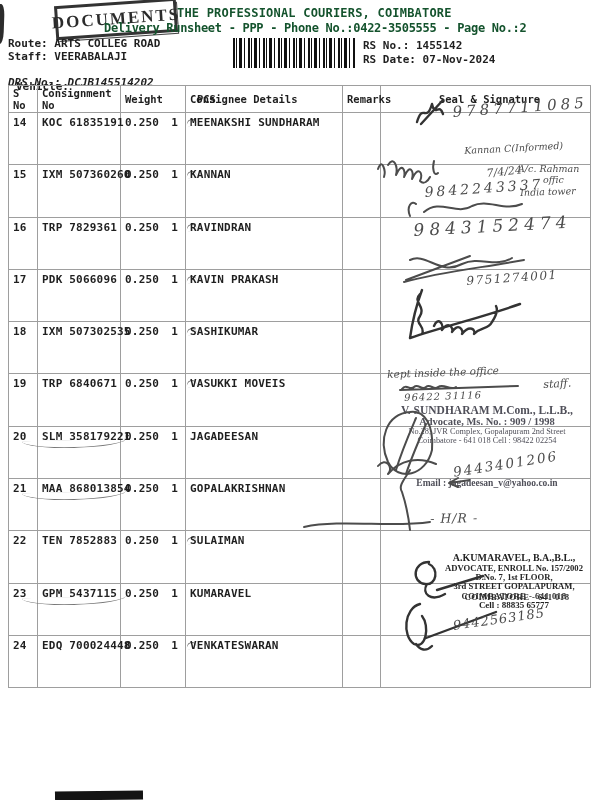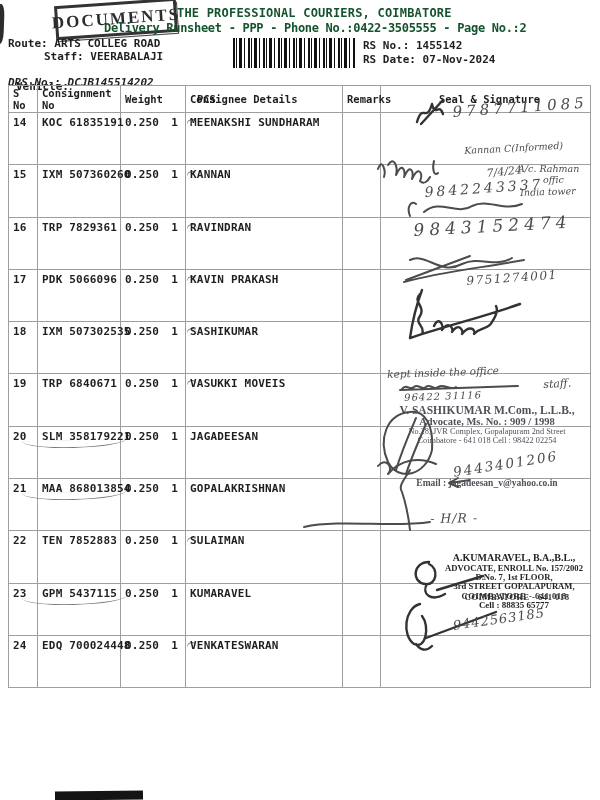--- a/index.html
+++ b/index.html
@@ -9,21 +9,21 @@
   .print{color:#14532d;font-weight:700;}
   
   #doc-stamp{left:55px;top:2px;width:116px;height:28px;border:3px solid #242424;
     transform:rotate(-4deg);display:flex;align-items:center;justify-content:center;
     font-family:"Liberation Serif", serif;font-weight:700;font-size:17px;letter-spacing:2px;
     color:#1c1c1c;opacity:.93;box-shadow:1px 2px 0 -1px #fff,2px 3px 0 -1px #3a3a3a;}
   #title{left:177px;top:6px;font-size:12px;font-weight:700;letter-spacing:.2px;white-space:nowrap;}
   #subtitle{left:104px;top:21px;font-size:12px;font-weight:700;letter-spacing:-.3px;white-space:nowrap;}
   .hline{font-size:11px;font-weight:700;white-space:nowrap;}
   #route{left:8px;top:37px;font-weight:600;}
-  #staff{left:8px;top:50px;margin-left:36px;}
+  #staff{left:8px;top:50px;}
   #drs{left:8px;top:76px;font-style:italic;}
   #vehicle{left:16px;top:80px;font-weight:600;}
   #barcode{left:233px;top:38px;width:122px;height:30px;
     background:repeating-linear-gradient(90deg,#101010 0 2px,#fff 2px 3px,#101010 3px 4px,#fff 4px 6px,#101010 6px 9px,#fff 9px 11px,#101010 11px 12px,#fff 12px 15px);}
   #rsno{left:363px;top:39px;font-weight:600;}
   #rsdate{left:363px;top:53px;font-weight:600;}
   
   #tbl{left:8px;top:85px;width:582px;border-collapse:collapse;table-layout:fixed;}
   #tbl th,#tbl td{border:1px solid #9e9e9e;vertical-align:top;overflow:visible;position:relative;
     font-family:"DejaVu Sans Mono", monospace;}
@@ -220,21 +220,21 @@
   </svg>
 
   <span class="hw" style="left:387px;top:368px;font-size:10.5px;transform:rotate(-2deg)">kept inside the office</span>
   <svg class="scrawl" style="left:398px;top:381px" width="140" height="14" viewBox="0 0 140 14">
     <path d="M4,8 C8,2 12,10 16,6 C20,2 24,10 28,6 C32,2 36,10 40,6 C46,2 52,10 58,6 M2,9 L120,5"></path>
   </svg>
   <span class="hw" style="left:543px;top:378px;font-size:11px;transform:rotate(-3deg)">staff.</span>
   <span class="hw" style="left:404px;top:392px;font-size:10px;letter-spacing:1px;transform:rotate(-2deg)">96422 31116</span>
 
   <div class="stampbox" id="jag-stamp">
-    <div class="l1">V. SASHIKUMAR M.Com., L.L.B.,</div>
+    <div class="l1">V. SUNDHARAM M.Com., L.L.B.,</div>
     <div class="l2">Advocate, Ms. No. : 909 / 1998</div>
     <div class="l3">No.28, JVR Complex, Gopalapuram 2nd Street</div>
     <div class="l4">Coimbatore - 641 018 Cell : 98422 02254</div>
     <div class="l5">Email : jagadeesan_v@yahoo.co.in</div>
   </div>
   <svg class="scrawl" style="left:372px;top:406px" width="72" height="78" viewBox="0 0 72 78">
     <path d="M38,6 C14,8 6,34 16,56 C26,76 54,70 60,44 C62,18 52,4 38,6 M24,64 C30,44 38,26 44,12 M34,68 C40,50 48,32 54,18"></path>
   </svg>
 
   <svg class="scrawl" style="left:370px;top:452px" width="100" height="85" viewBox="0 0 100 85">

